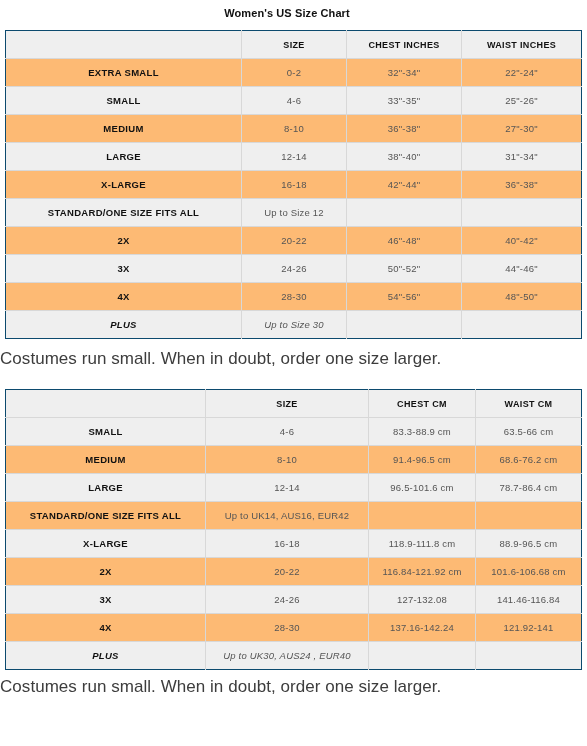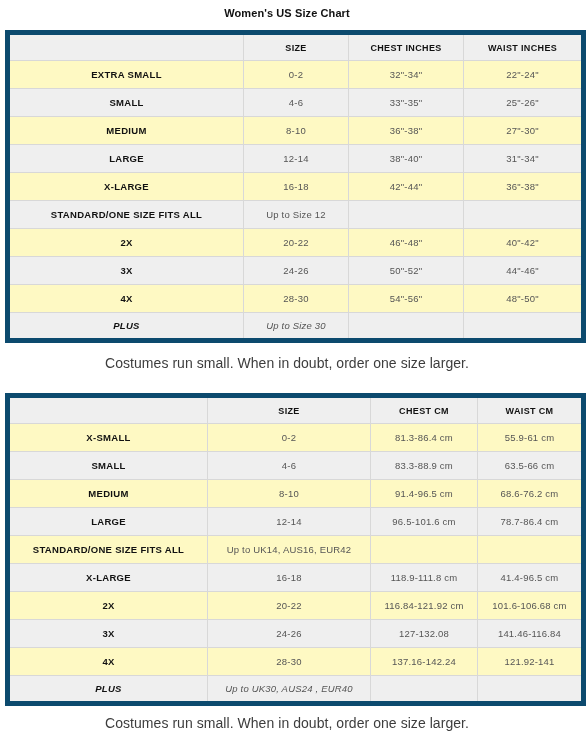--- a/index.html
+++ b/index.html
@@ -33,21 +33,21 @@
 
   .table-wrap {
     padding: 0 6px 0 5px;
     box-sizing: border-box;
   }
 
   table.size-table {
     width: 100%;
     border-collapse: collapse;
     table-layout: fixed;
-    border: 5px solid #0c4a6e;
+    border: 1px solid #0c4a6e;
   }
 
   table.size-table td,
   table.size-table th {
     border-right: 1px solid #d8d8d8;
     border-bottom: 1px solid #d8d8d8;
     padding: 0;
     height: 28px;
     vertical-align: middle;
     text-align: center;
@@ -57,21 +57,21 @@
   table.size-table tr > th:last-child {
     border-right: none;
   }
   table.size-table tr:last-child > td {
     border-bottom: none;
     font-style: italic;
   }
 
   
   tr.shade > td, tr.shade > th { background: #efefef; }
-  tr.plain > td, tr.plain > th { background: #fef9c3; }
+  tr.plain > td, tr.plain > th { background: #fdba74; }
 
   th.col-head {
     font-size: 9px;
     font-weight: bold;
     color: #111111;
     letter-spacing: 0.35px;
   }
   td.row-label {
     font-size: 9.5px;
     font-weight: bold;
@@ -79,22 +79,21 @@
     letter-spacing: 0.3px;
   }
   td.cell-val {
     font-size: 9.5px;
     font-weight: normal;
     color: #555555;
     letter-spacing: 0.2px;
   }
 
   .footnote {
-    text-align: center;
-    font-size: 14px;
+    font-size: 17px;
     color: #3d3d3d;
     letter-spacing: 0.05px;
     line-height: 16px;
   }
 
   
   .t1 col.c0 { width: 236px; }
   .t1 col.c1 { width: 105px; }
   .t1 col.c2 { width: 115px; }
   .t1 col.c3 { width: 120px; }
@@ -222,26 +221,20 @@
       </colgroup>
       <thead>
         <tr class="shade">
           <th class="col-head"></th>
           <th class="col-head">SIZE</th>
           <th class="col-head">CHEST CM</th>
           <th class="col-head">WAIST CM</th>
         </tr>
       </thead>
       <tbody>
-        <tr class="plain">
-          <td class="row-label">X-SMALL</td>
-          <td class="cell-val">0-2</td>
-          <td class="cell-val">81.3-86.4 cm</td>
-          <td class="cell-val">55.9-61 cm</td>
-        </tr>
         <tr class="shade">
           <td class="row-label">SMALL</td>
           <td class="cell-val">4-6</td>
           <td class="cell-val">83.3-88.9 cm</td>
           <td class="cell-val">63.5-66 cm</td>
         </tr>
         <tr class="plain">
           <td class="row-label">MEDIUM</td>
           <td class="cell-val">8-10</td>
           <td class="cell-val">91.4-96.5 cm</td>
@@ -256,21 +249,21 @@
         <tr class="plain">
           <td class="row-label">STANDARD/ONE SIZE FITS ALL</td>
           <td class="cell-val">Up to UK14, AUS16, EUR42</td>
           <td class="cell-val"></td>
           <td class="cell-val"></td>
         </tr>
         <tr class="shade">
           <td class="row-label">X-LARGE</td>
           <td class="cell-val">16-18</td>
           <td class="cell-val">118.9-111.8 cm</td>
-          <td class="cell-val">41.4-96.5 cm</td>
+          <td class="cell-val">88.9-96.5 cm</td>
         </tr>
         <tr class="plain">
           <td class="row-label">2X</td>
           <td class="cell-val">20-22</td>
           <td class="cell-val">116.84-121.92 cm</td>
           <td class="cell-val">101.6-106.68 cm</td>
         </tr>
         <tr class="shade">
           <td class="row-label">3X</td>
           <td class="cell-val">24-26</td>

